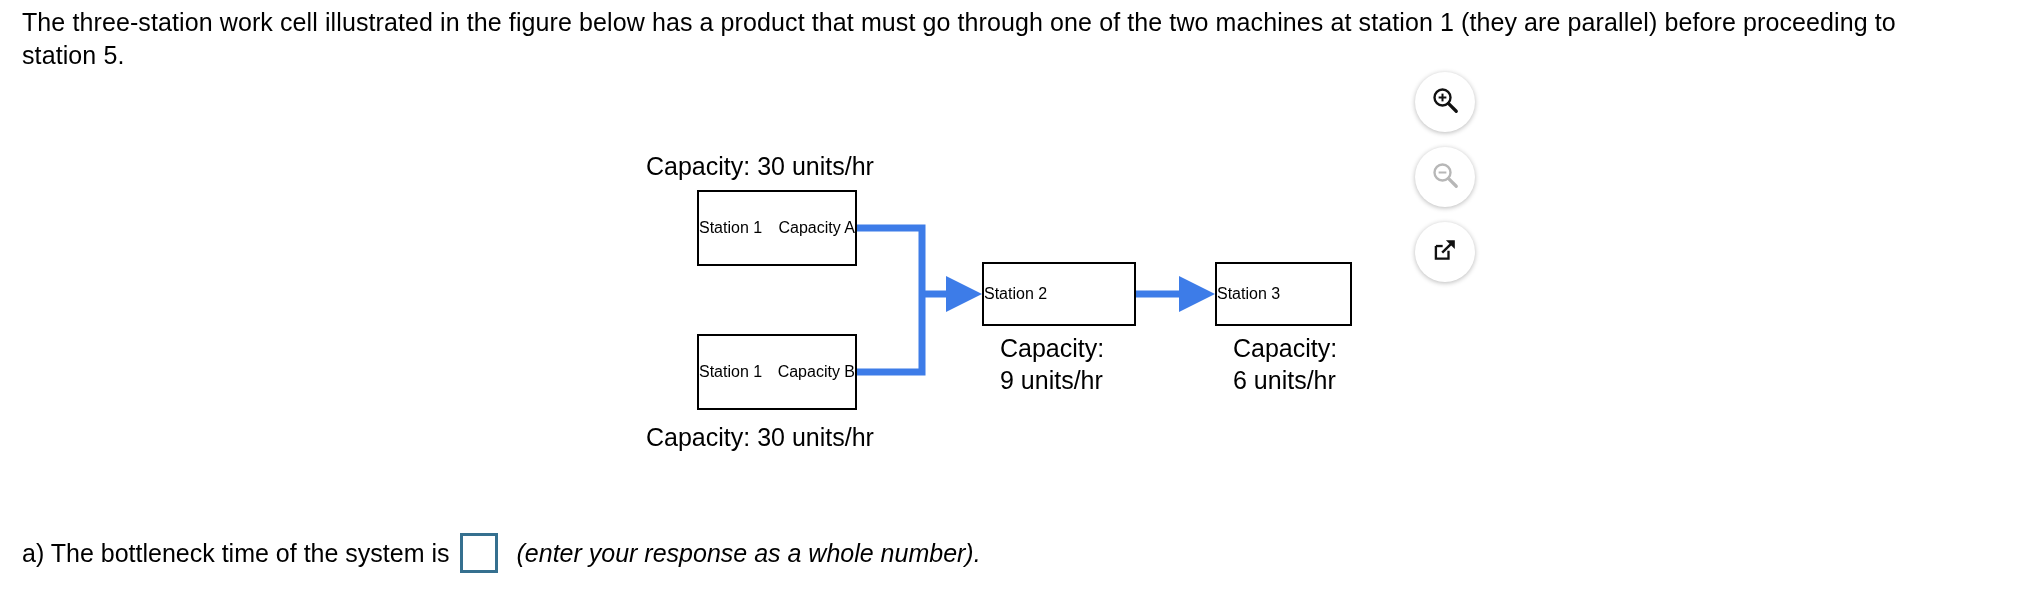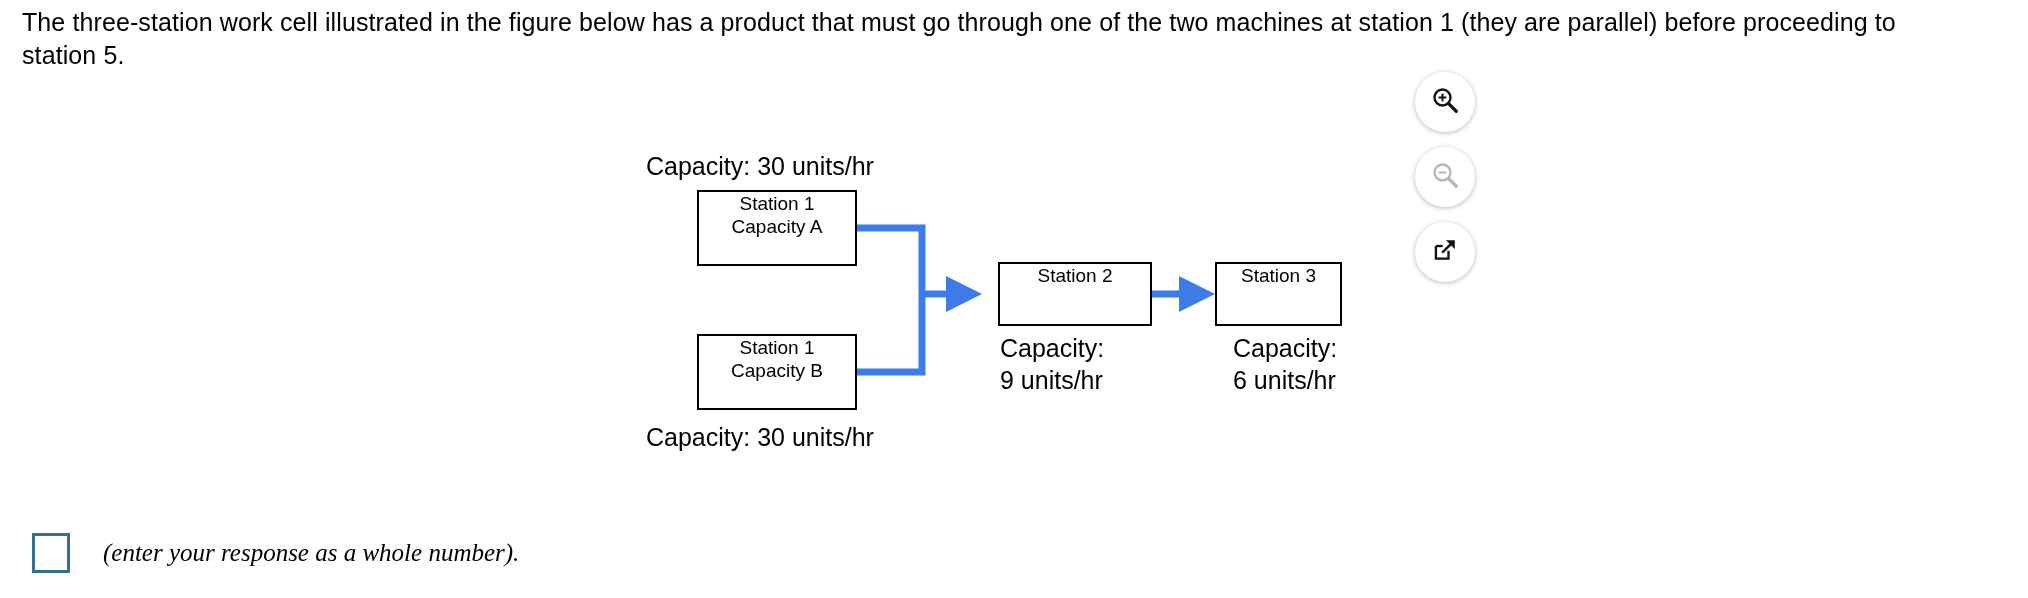--- a/index.html
+++ b/index.html
@@ -35,36 +35,36 @@
     width: 1560px;
     height: 380px;
   }
 
   .station-box {
     position: absolute;
     border: 2px solid #000000;
     background: #ffffff;
     box-sizing: border-box;
     display: flex;
-    flex-direction: column;
+    flex-direction: row;
     align-items: center;
-    justify-content: flex-start;
-    font-size: 19px;
+    justify-content: space-between;
+    font-size: 16px;
     line-height: 1.22;
     white-space: nowrap;
   }
 
   
   #box-machine-a { left: 697px; top: 90px;  width: 160px; height: 76px; }
   
   #box-machine-b { left: 697px; top: 234px; width: 160px; height: 76px; }
   
-  #box-station-2 { left: 982px; top: 162px; width: 154px; height: 64px; margin-left: 16px; }
-  
-  #box-station-3 { left: 1215px; top: 162px; width: 127px; height: 64px; }
+  #box-station-2 { left: 982px; top: 162px; width: 154px; height: 64px; }
+  
+  #box-station-3 { left: 1215px; top: 162px; width: 137px; height: 64px; }
 
   .capacity-label {
     position: absolute;
     font-size: 25px;
     line-height: 1.28;
     white-space: nowrap;
   }
   #cap-machine-a { left: 646px; top: 50px; }
   #cap-machine-b { left: 646px; top: 321px; }
   #cap-station-2 { left: 1000px; top: 232px; }
@@ -207,15 +207,16 @@
         <path d="M4.2 8.6 V19.4 H15 V12.6" fill="none" stroke="#111111" stroke-width="2"></path>
         <path d="M4.2 8.6 H10" fill="none" stroke="#111111" stroke-width="2"></path>
         <line x1="9.6" y1="14.2" x2="19.2" y2="4.8" stroke="#111111" stroke-width="2.1"></line>
         <polygon points="20.4,3.6 20.4,11.2 12.8,3.6" fill="#111111"></polygon>
       </svg>
     </span>
   </div>
 </div>
 
 <div class="question-line">
+  <span class="q-text">a) The bottleneck time of the system is</span>
   <input class="answer-input" type="text" value="" style="">
-  <span class="q-text question-italic" style="margin-left:23px;font-family:Liberation Serif, serif;">(enter your response as a whole number).</span>
+  <span class="q-text question-italic" style="margin-left:9px;">(enter your response as a whole number).</span>
 </div>
 
 </body></html>

